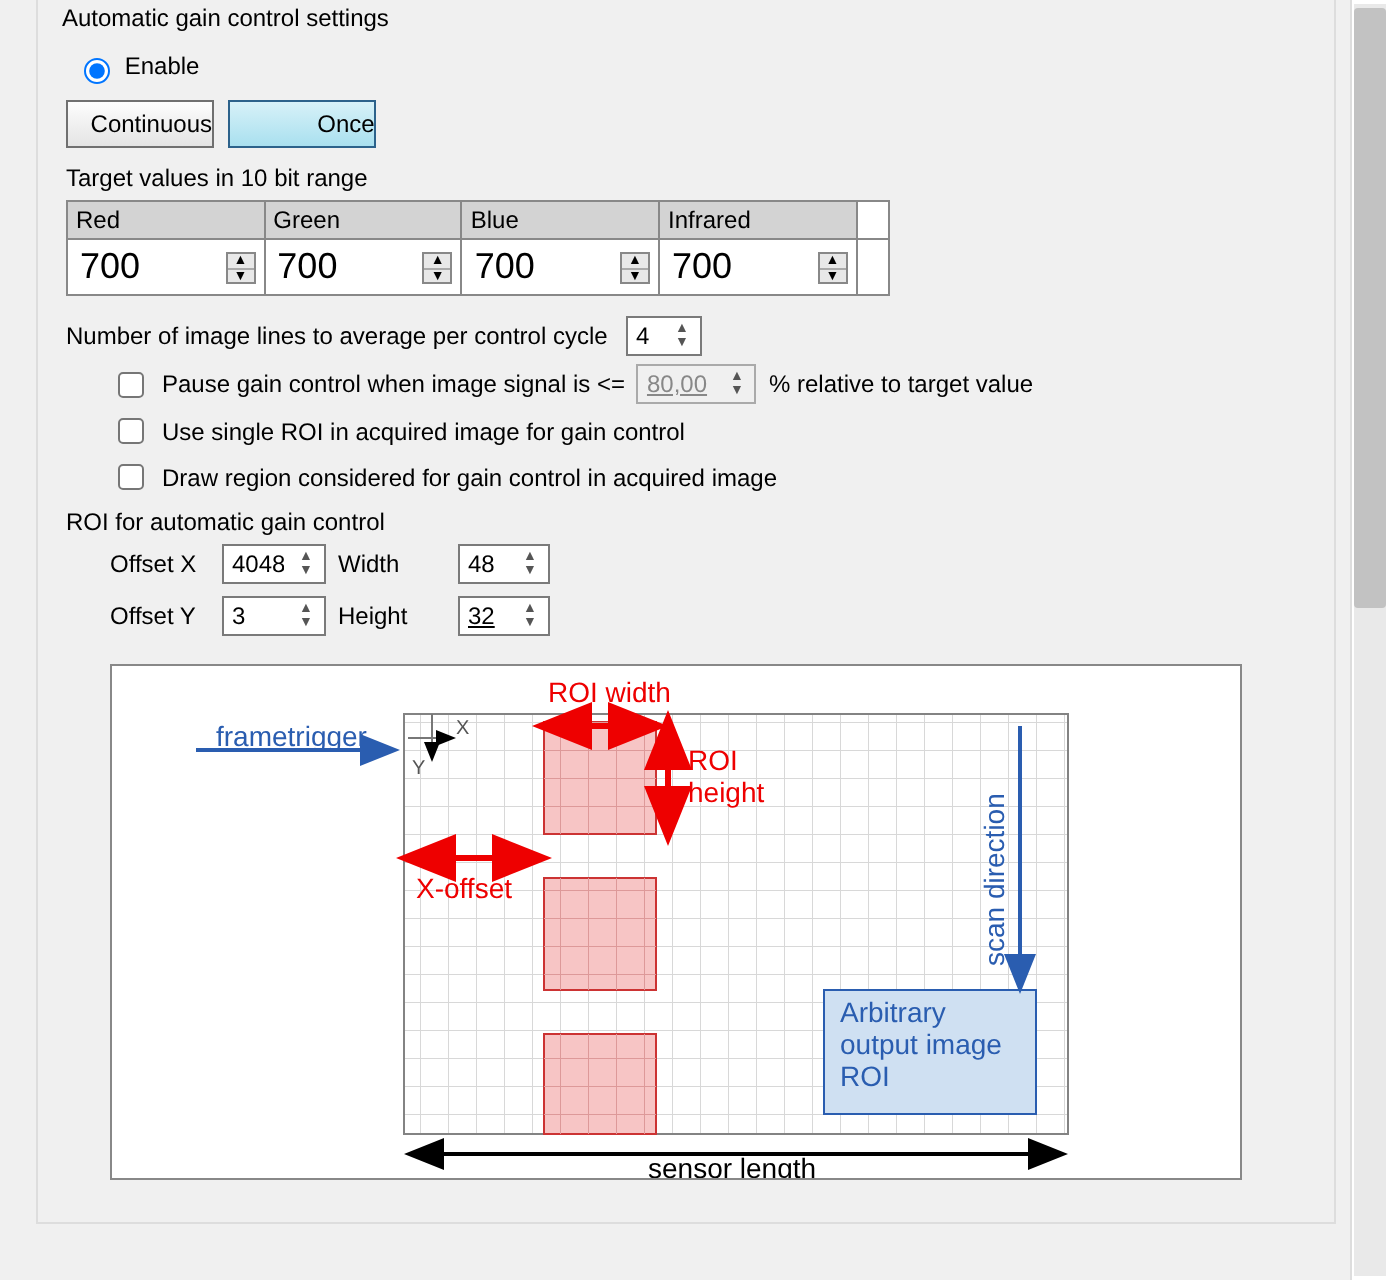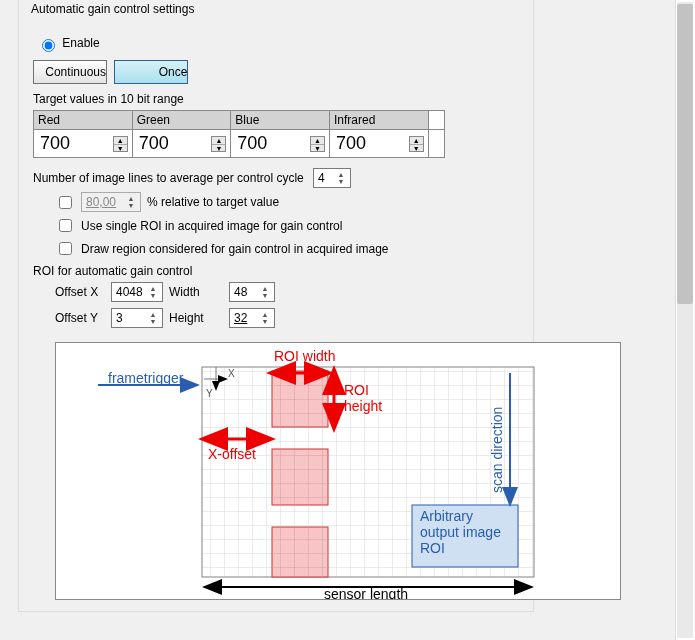--- a/index.html
+++ b/index.html
@@ -9,38 +9,38 @@
     font-size: 12px;
     background: #f0f0f0;
     color: #000;
     width: 695px;
     height: 640px;
     position: relative;
   }
   .panel {
     position: absolute;
     left: 18px; top: 0px;
-    width: 516px;
+    width: 650px;
     height: 612px;
     border-left: 1px solid #ddd;
     border-right: 1px solid #ddd;
     border-bottom: 1px solid #ddd;
     background: #f0f0f0;
     padding: 4px 0 0 0;
   }
   .legend {
     position: relative;
     top: -2px;
     left: 8px;
     background: #f0f0f0;
     padding: 0 4px;
     display: inline-block;
   }
   .inner { padding: 4px 10px 10px 14px; }
-  .radio-row { margin: 14px 0 8px 4px; }
+  .radio-row { margin: 4px 0 8px 4px; }
   input[type=radio] { vertical-align: middle; margin-right: 4px; }
   .btnrow { margin: 6px 0 8px 0; }
   .btn {
     display: inline-block;
     min-width: 74px;
     height: 24px;
     line-height: 22px;
     text-align: right;
     border: 1px solid #707070;
     background: linear-gradient(#fdfdfd, #e4e4e4);
@@ -205,20 +205,21 @@
         <input style="width: 14px;" value="4">
         <span class="spins">
             <span>▲</span>
             <span>▼</span>
           </span>
       </span>
     </div>
 
     <div class="chk-row">
       <input type="checkbox" style="">
+      <span>Pause gain control when image signal is &lt;=</span>
       <span class="inline-spin disabled" style="width:60px">
         <input disabled="" style="width: 36px; color: rgb(136, 136, 136); text-decoration: underline;" value="80,00">
         <span class="spins">
             <span>▲</span>
             <span>▼</span>
           </span>
       </span>
       <span>% relative to target value</span>
     </div>
 

